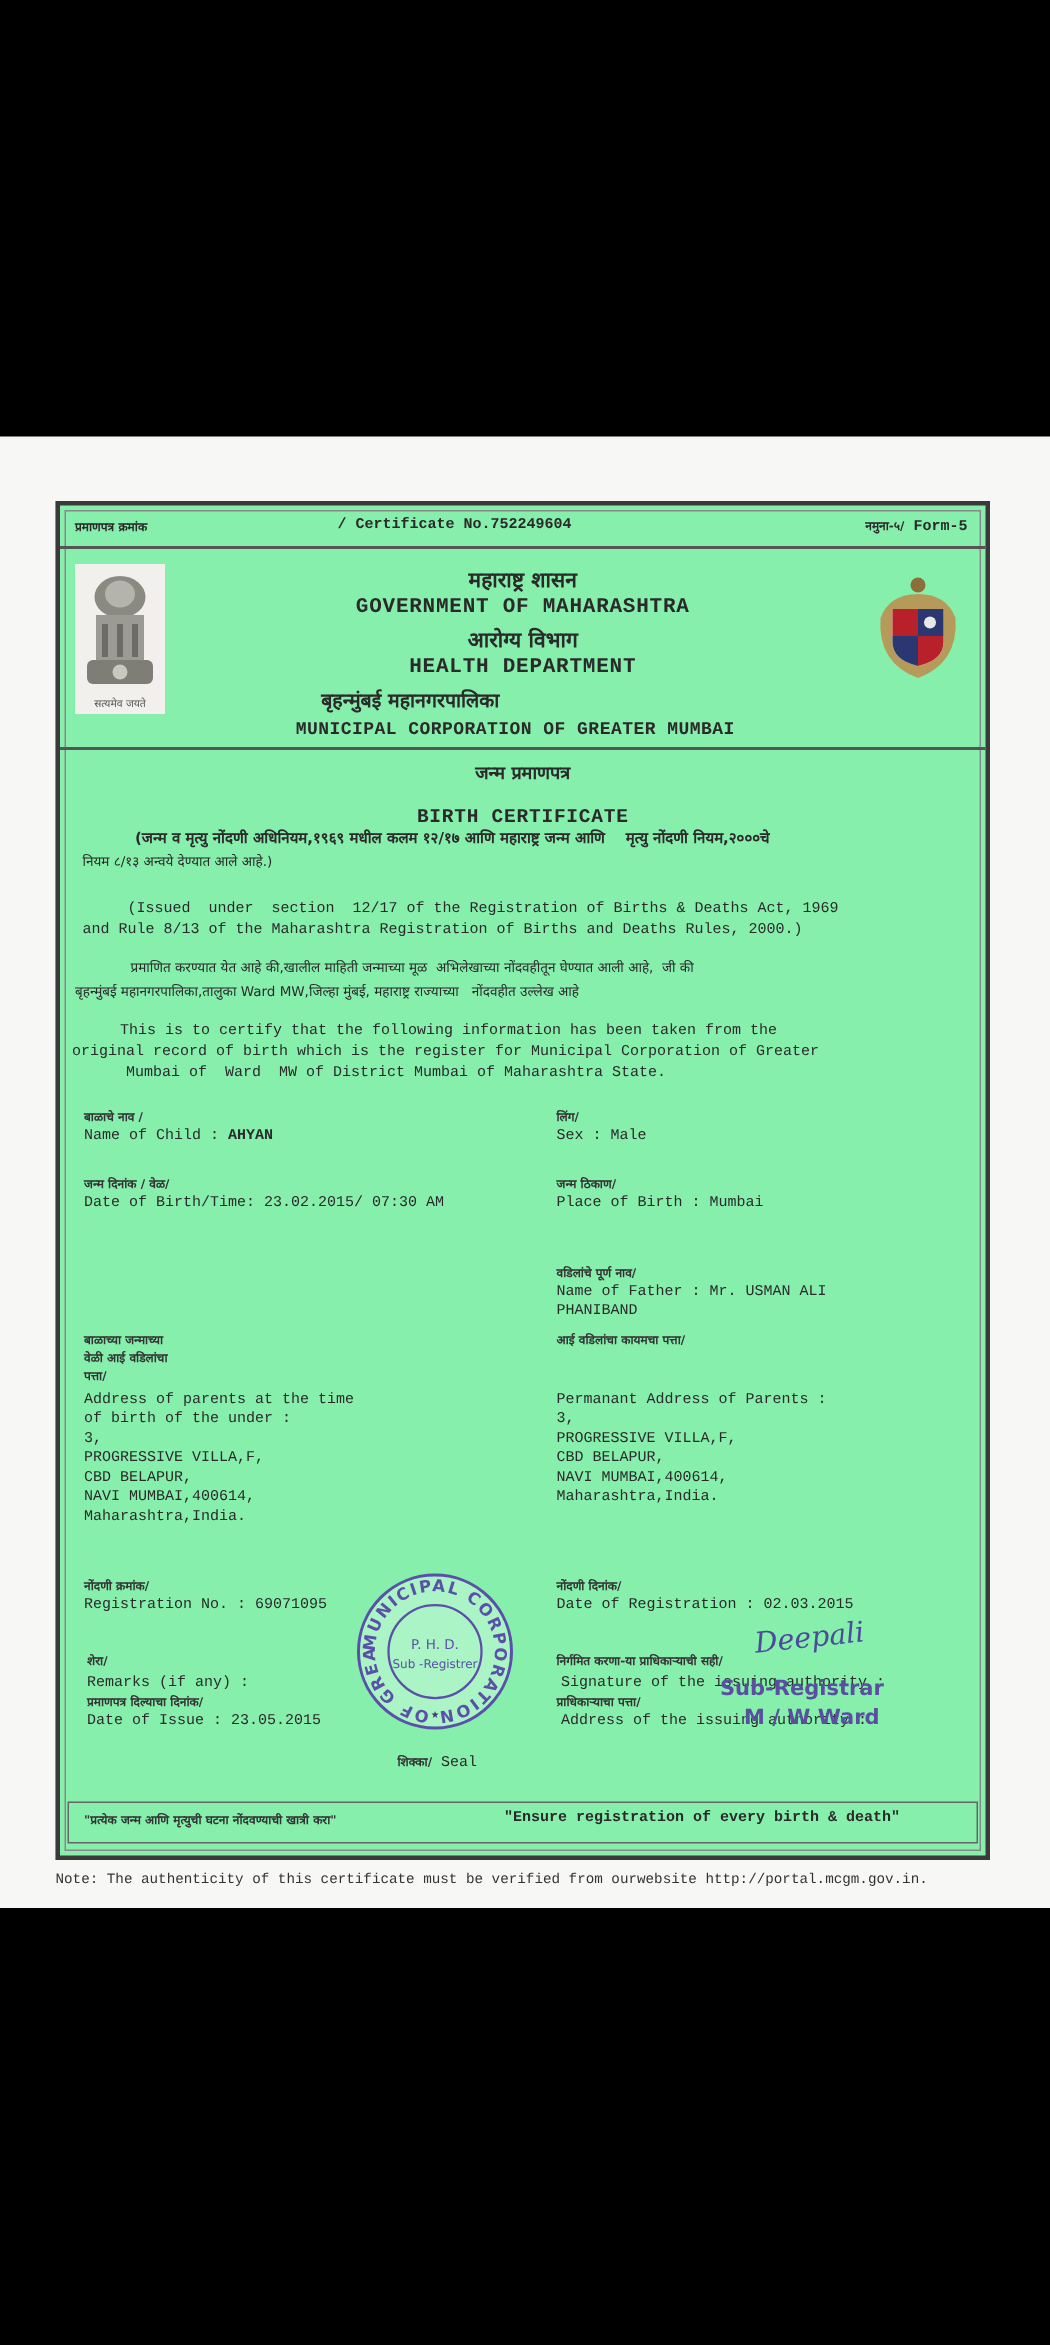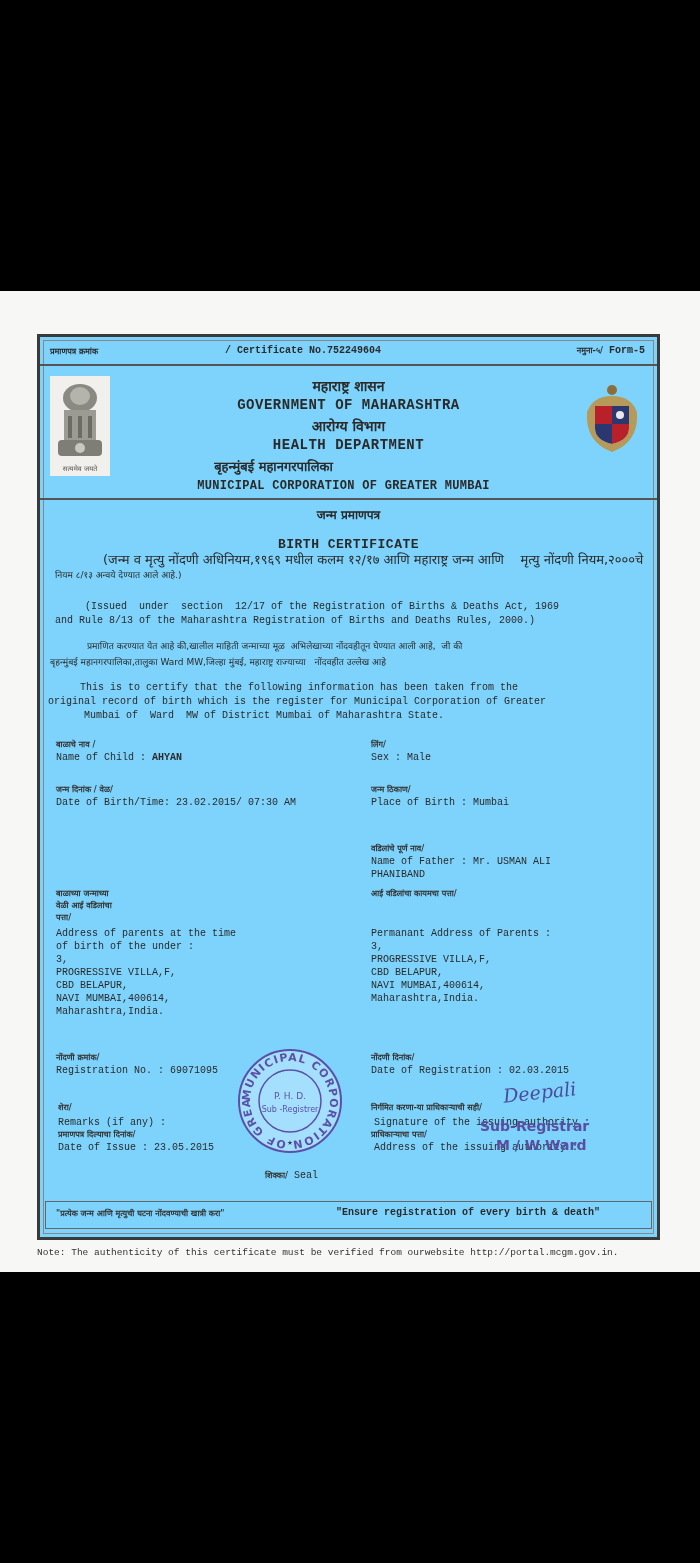--- a/index.html
+++ b/index.html
@@ -1,20 +1,20 @@
 <!DOCTYPE html>
 <html><head>
 <meta charset="utf-8">
 <style>
   html, body { margin:0; padding:0; }
   body { width:700px; height:1563px; background:#000; position:relative; overflow:hidden;
          font-family:"Liberation Mono","DejaVu Sans Mono",monospace; color:#2a2a2a; }
   .sheet { position:absolute; left:0; top:291px; width:700px; height:981px; background:#f7f7f5; }
   .frame { position:absolute; left:37px; top:334px; width:623px; height:906px;
-           border:3px solid #3a3a3a; box-sizing:border-box; background:#7dd3fc; }
+           border:3px solid #3a3a3a; box-sizing:border-box; background:#86efac; }
   .frame-inner { position:absolute; left:3px; top:3px; right:3px; bottom:3px; border:1px solid #888; }
   .topbar { position:absolute; left:0; right:0; top:0; height:27px; border-bottom:2px solid #555; font-size:10px; }
   .topbar .l { position:absolute; left:10px; top:8px; font-family:"DejaVu Sans",sans-serif; font-size:8px; font-weight:bold; }
   .topbar .c { position:absolute; left:185px; top:8px; font-weight:bold; }
   .topbar .r { position:absolute; right:12px; top:7px; font-weight:bold; }
   .topbar .r .hi { font-family:"DejaVu Sans",sans-serif; font-size:8px; }
   .header { position:absolute; left:0; right:0; top:29px; height:132px; border-bottom:2px solid #555; text-align:center; }
   .header .line { position:absolute; left:0; right:0; }
   .dev { font-family:"DejaVu Sans",sans-serif; font-weight:bold; }
   .emblem-left { position:absolute; left:10px; top:10px; width:60px; height:100px; }
@@ -74,21 +74,21 @@
       <path d="M31 42 L48 42 L48 46 Q48 58 31 62Z" fill="#b8202a"></path>
       <circle cx="39" cy="33" r="4" fill="#e8e8e8"></circle>
     </svg>
   </div>
 
   <div class="sec" style="top:171px;text-align:center;">
     <div class="dev" style="font-size:12px;">जन्म प्रमाणपत्र</div>
     <div style="font-size:13px;font-weight:bold;margin-top:16px;letter-spacing:0.5px;">BIRTH CERTIFICATE</div>
   </div>
 
-  <div class="body-text dev" style="left:28px;top:216px;font-size:13px;font-weight:normal;padding-left:35px;">(जन्म व मृत्यु नोंदणी अधिनियम,१९६९ मधील कलम १२/१७ आणि महाराष्ट्र जन्म आणि    मृत्यु नोंदणी नियम,२०००चे</div>
+  <div class="body-text dev" style="left:15px;top:216px;font-size:10px;font-weight:bold;padding-left:35px;">(जन्म व मृत्यु नोंदणी अधिनियम,१९६९ मधील कलम १२/१७ आणि महाराष्ट्र जन्म आणि    मृत्यु नोंदणी नियम,२०००चे</div>
   <div class="body-text dev" style="left:15px;top:231px;font-size:9px;font-weight:normal;">नियम ८/१३ अन्वये देण्यात आले आहे.)</div>
   <div class="body-text" style="left:15px;top:263px;">     (Issued  under  section  12/17 of the Registration of Births &amp; Deaths Act, 1969</div>
   <div class="body-text" style="left:15px;top:277px;">and Rule 8/13 of the Maharashtra Registration of Births and Deaths Rules, 2000.)</div>
 
   <div class="body-text dev" style="left:15px;top:302px;font-size:9px;font-weight:normal;padding-left:32px;">प्रमाणित करण्यात येत आहे की,खालील माहिती जन्माच्या मूळ  अभिलेखाच्या नोंदवहीतून घेण्यात आली आहे,  जी की</div>
   <div class="body-text dev" style="left:10px;top:318px;font-size:9px;font-weight:normal;">बृहन्मुंबई महानगरपालिका,तालुका Ward MW,जिल्हा मुंबई, महाराष्ट्र राज्याच्या   नोंदवहीत उल्लेख आहे</div>
   <div class="body-text" style="left:10px;top:344px;">     This is to certify that the following information has been taken from the</div>
   <div class="body-text" style="left:8px;top:358px;">original record of birth which is the register for Municipal Corporation of Greater</div>
   <div class="body-text" style="left:8px;top:372px;margin-left:36px;">Mumbai of  Ward  MW of District Mumbai of Maharashtra State.</div>
 

